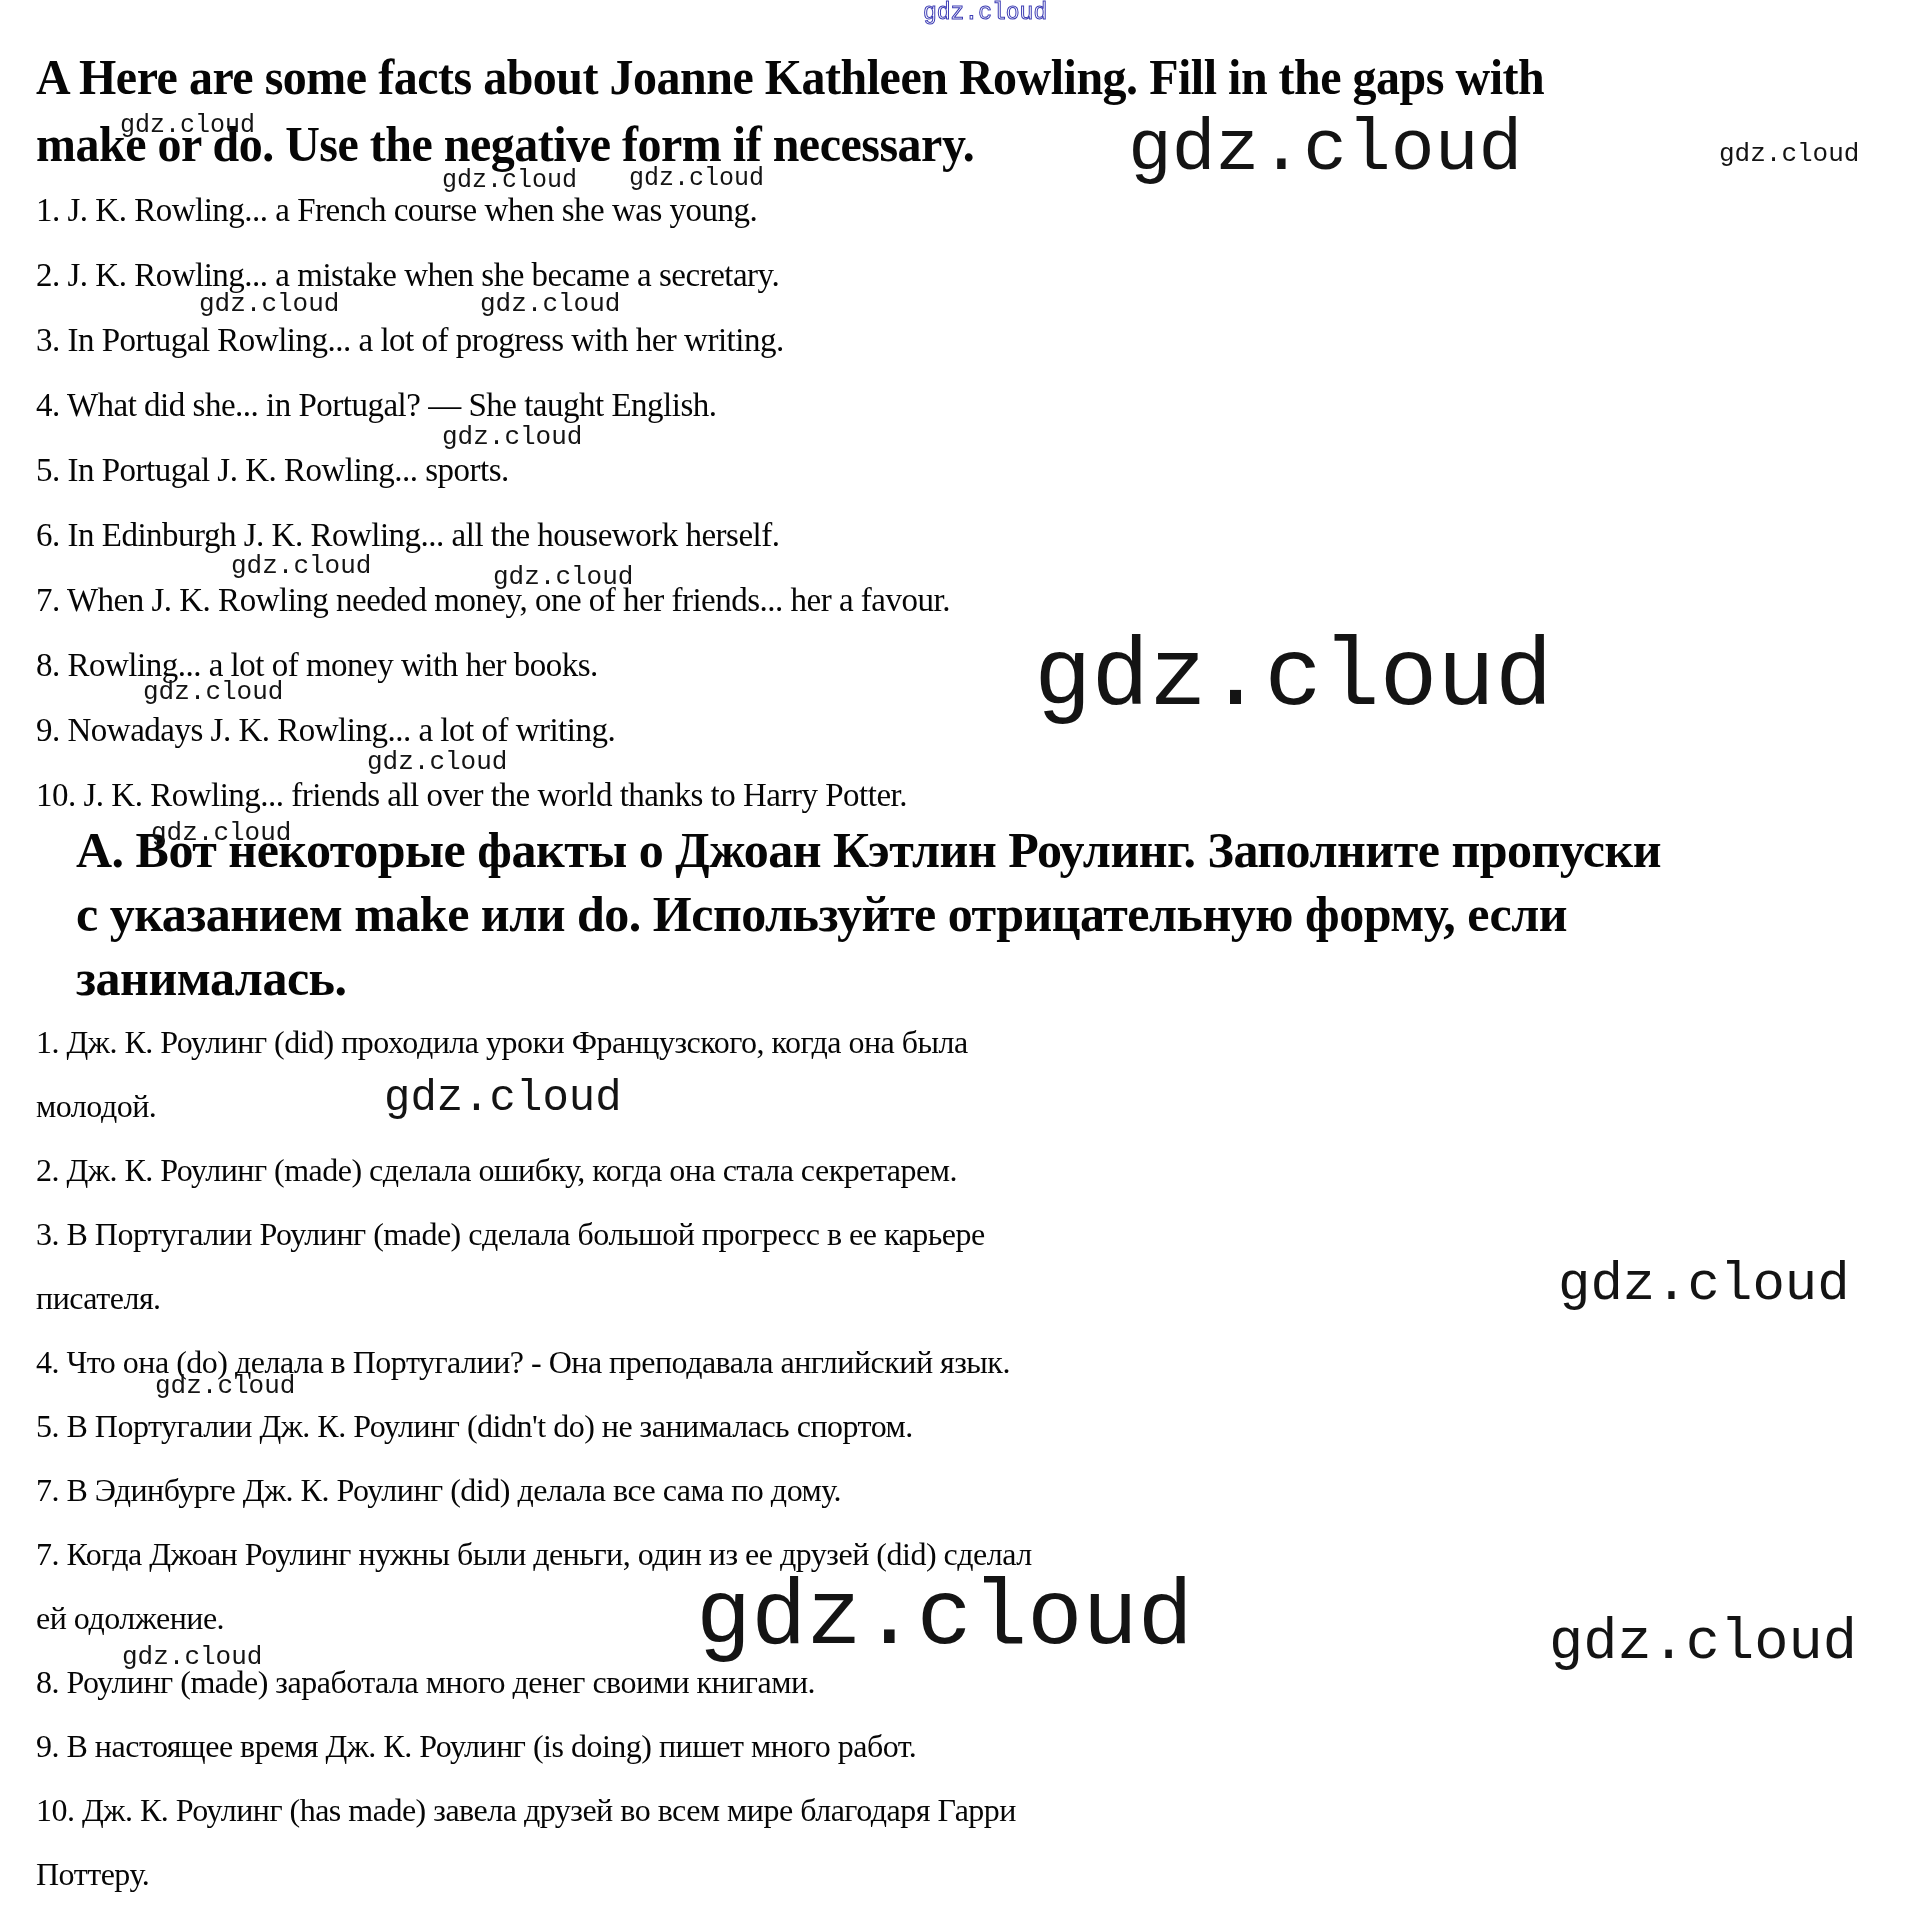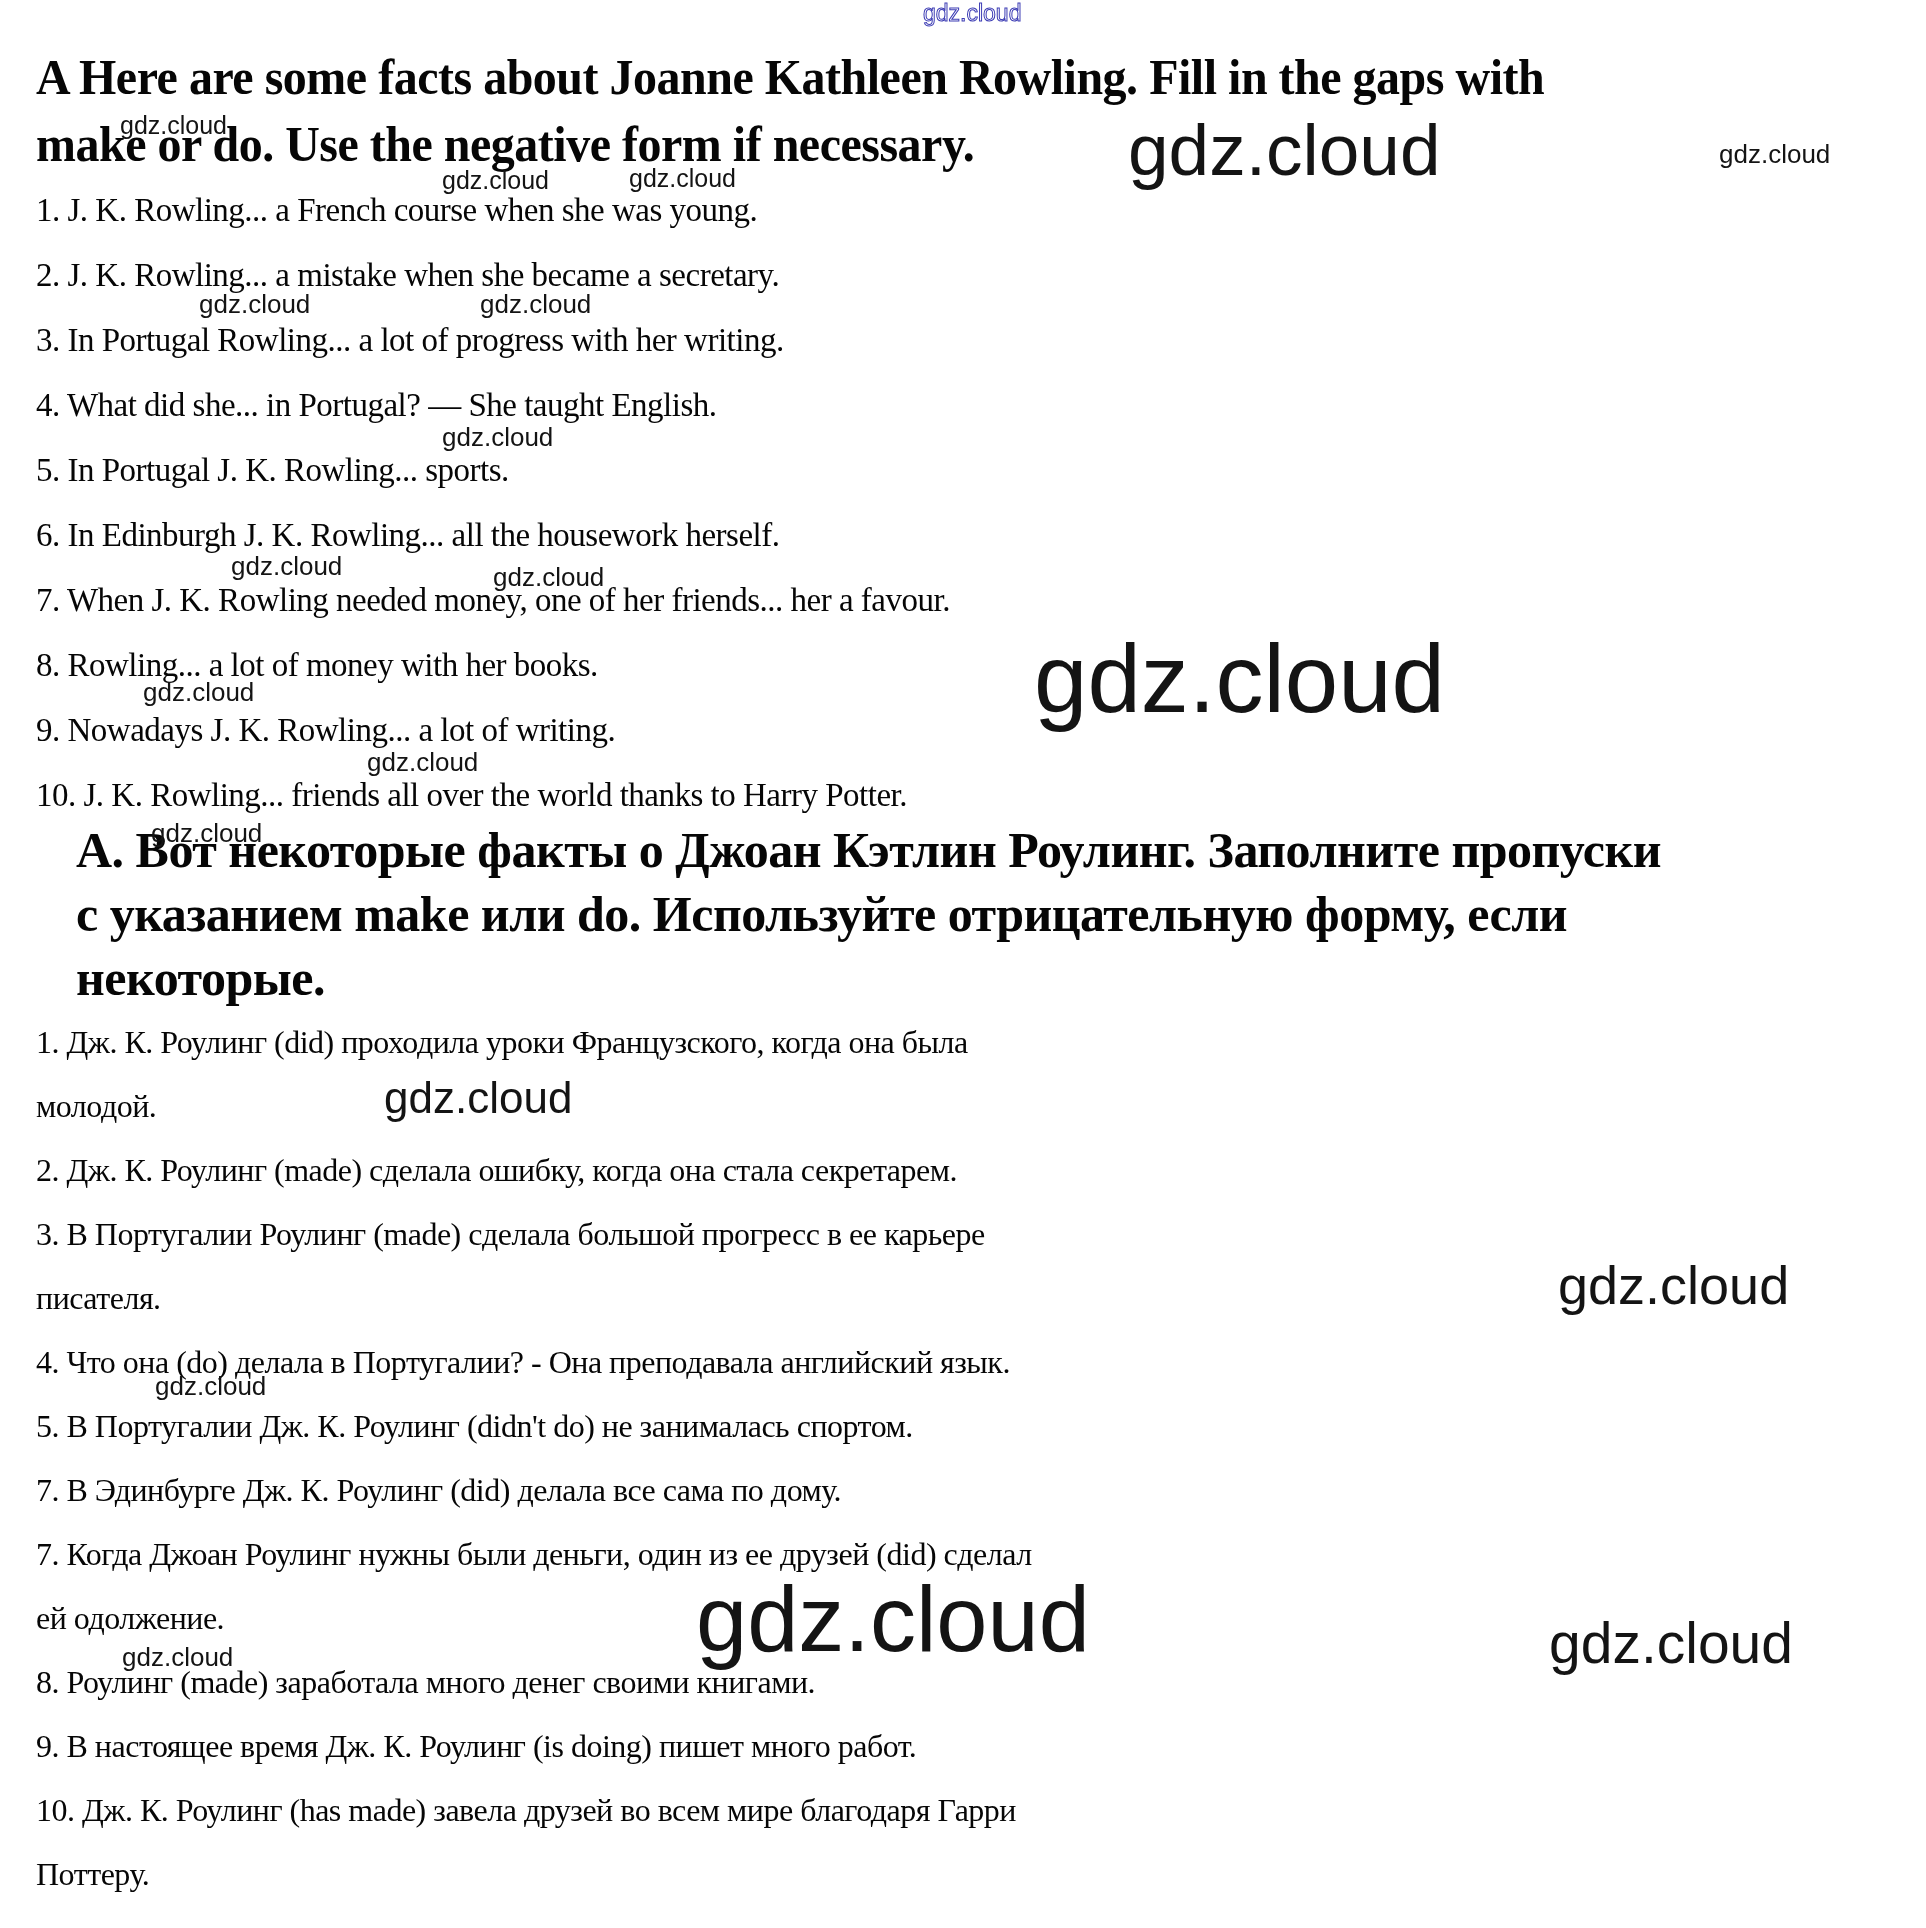--- a/index.html
+++ b/index.html
@@ -54,21 +54,21 @@
   
   .ru-list {
     top: 1010px;
     font-size: 32px;
     line-height: 64px;
     letter-spacing: -0.5px;
   }
   
   .wm {
     position: absolute;
-    font-family: Liberation Sans, sans-serif;
+    font-family: Liberation Mono, monospace;
     color: #141414;
     white-space: nowrap;
     line-height: 1;
   }
   .wm-sm  { font-size: 26px; }
   .wm-med46 { font-size: 44px; }
   .wm-med56 { font-size: 54px; }
   .wm-med60 { font-size: 57px; }
   .wm-big76  { font-size: 73px; }
   .wm-big96  { font-size: 92px; }
@@ -99,21 +99,21 @@
     <div class="line">6. In Edinburgh J. K. Rowling... all the housework herself.</div>
     <div class="line">7. When J. K. Rowling needed money, one of her friends... her a favour.</div>
     <div class="line">8. Rowling... a lot of money with her books.</div>
     <div class="line">9. Nowadays J. K. Rowling... a lot of writing.</div>
     <div class="line">10. J. K. Rowling... friends all over the world thanks to Harry Potter.</div>
   </div>
 
   <div class="section ru-header">
     <div class="line">А. Вот некоторые факты о Джоан Кэтлин Роулинг. Заполните пропуски</div>
     <div class="line">с указанием make или do. Используйте отрицательную форму, если</div>
-    <div class="line">некоторые.</div>
+    <div class="line">занималась.</div>
   </div>
 
   <div class="section ru-list">
     <div class="line">1. Дж. К. Роулинг (did) проходила уроки Французского, когда она была</div>
     <div class="line">молодой.</div>
     <div class="line">2. Дж. К. Роулинг (made) сделала ошибку, когда она стала секретарем.</div>
     <div class="line">3. В Португалии Роулинг (made) сделала большой прогресс в ее карьере</div>
     <div class="line">писателя.</div>
     <div class="line">4. Что она (do) делала в Португалии? - Она преподавала английский язык.</div>
     <div class="line">5. В Португалии Дж. К. Роулинг (didn't do) не занималась спортом.</div>

